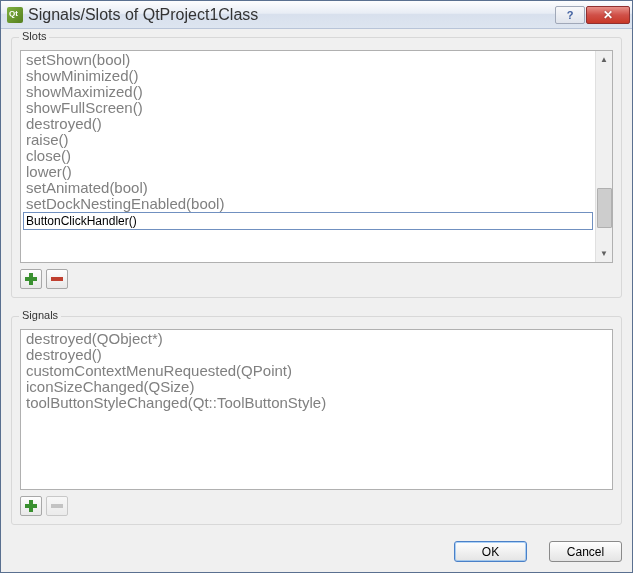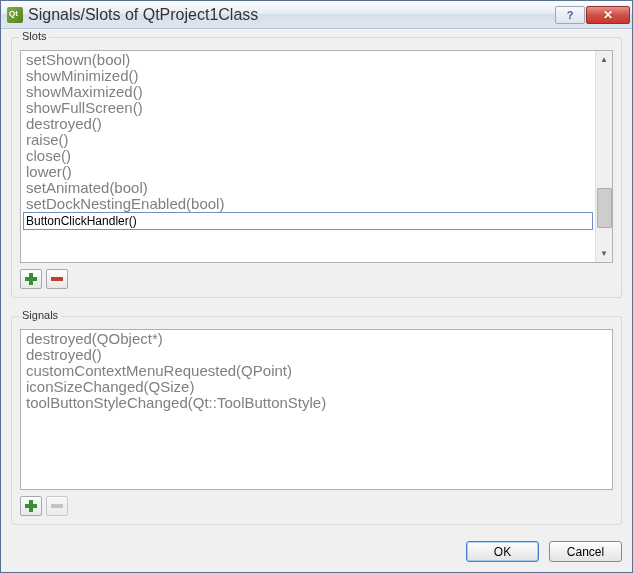--- a/index.html
+++ b/index.html
@@ -224,21 +224,21 @@
       width: 12px;
       height: 4px;
       background: #c04030;
     }
     .minus-icon.gray {
       background: #a0a0a0;
     }
     .button-row {
       display: flex;
       justify-content: flex-end;
-      gap: 10px;
+      gap: 22px;
       padding: 8px 10px 10px 10px;
     }
     .btn {
       min-width: 73px;
       height: 21px;
       border: 1px solid #8a8a8a;
       background: linear-gradient(to bottom, #fefefe 0%, #e4e4e4 100%);
       border-radius: 3px;
       font-size: 12px;
       font-family: inherit;

